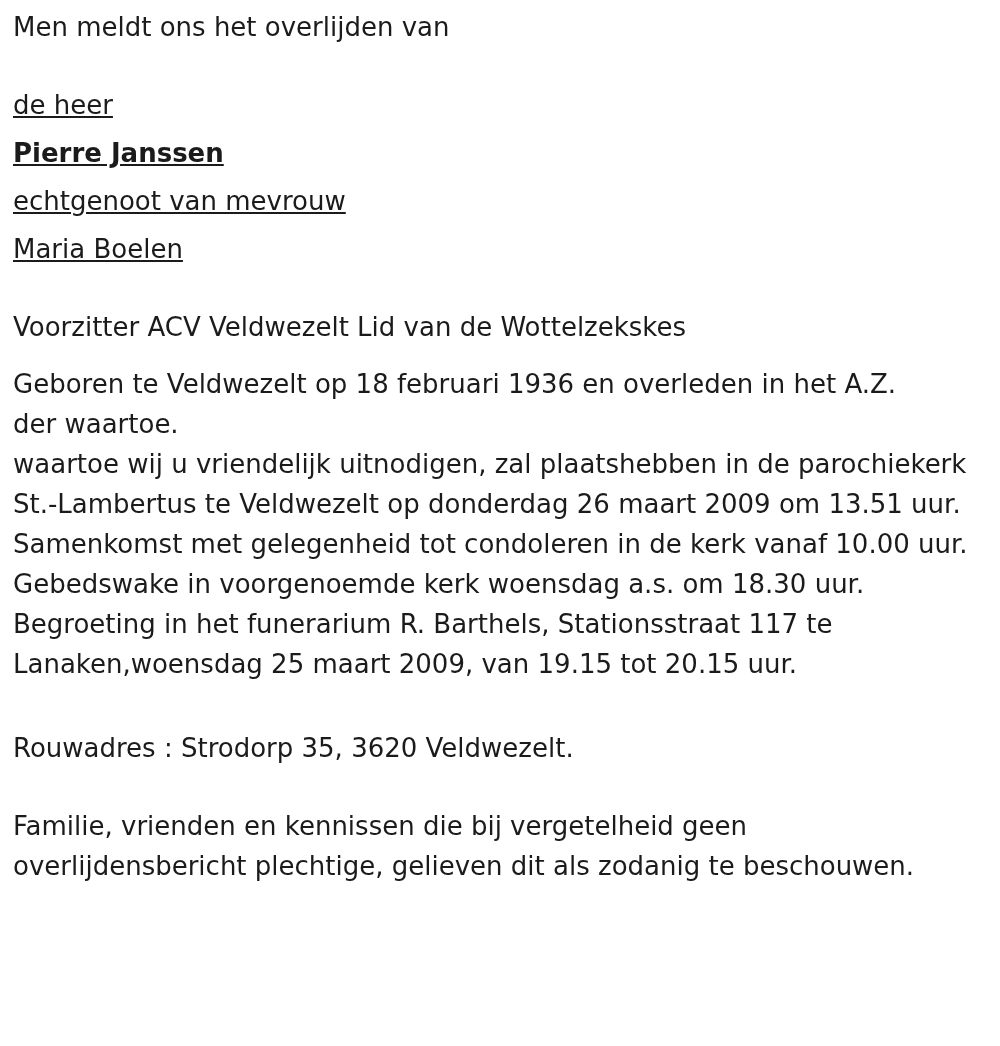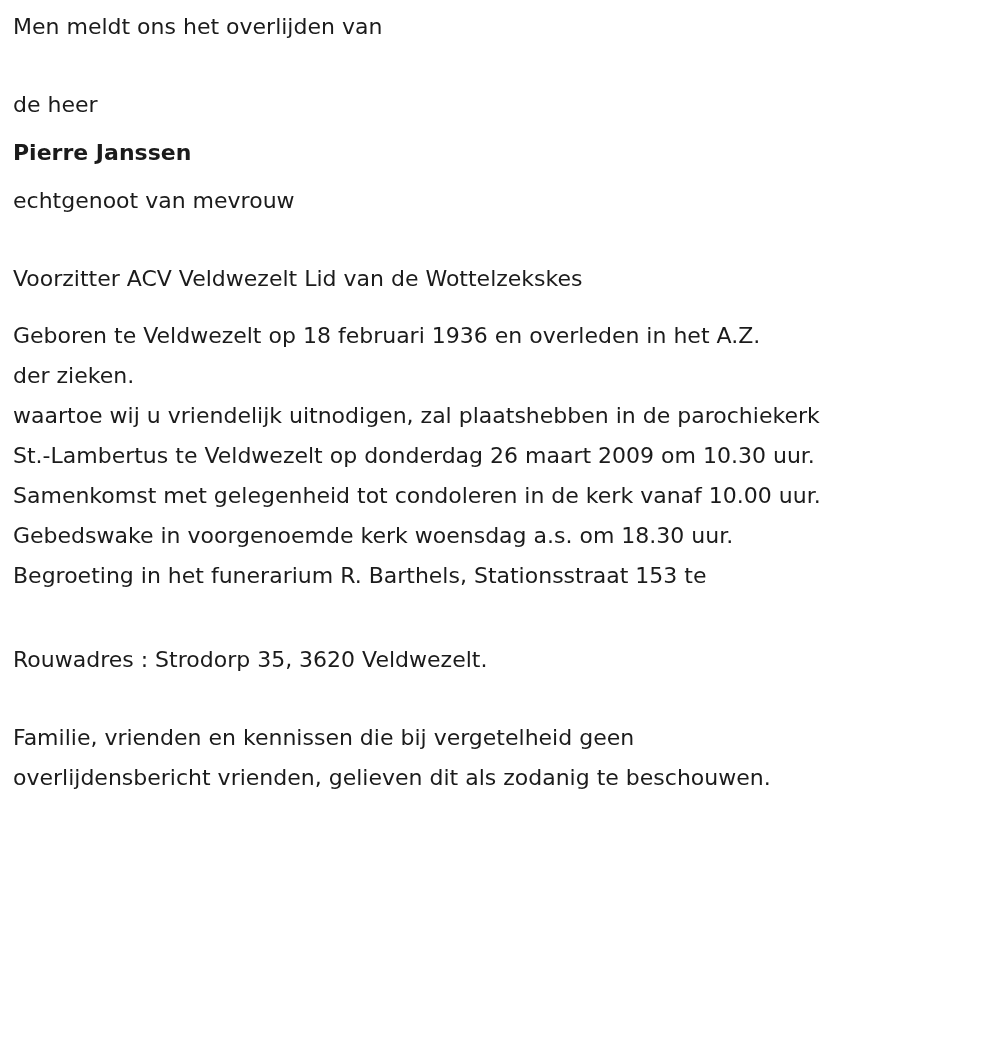--- a/index.html
+++ b/index.html
@@ -7,36 +7,37 @@
     padding: 0;
     background: #ffffff;
   }
   .page {
     width: 1000px;
     height: 1046px;
     box-sizing: border-box;
     background: #ffffff;
     color: #1b1b1b;
     font-family: "DejaVu Sans", sans-serif;
-    font-size: 22px;
+    font-size: 26px;
     line-height: 40px;
     padding: 7px 8px 0 13px;
     overflow: hidden;
   }
   .line {
     white-space: nowrap;
   }
   .para {
     margin: 0;
   }
   .intro {
     margin-bottom: 34px;
   }
   .name-block {
     margin-bottom: 34px;
+    text-decoration: underline;
   }
   .name-block .line {
     line-height: 48px;
   }
   .bold {
     font-weight: bold;
   }
   .titles {
     margin-bottom: 17px;
   }
@@ -59,41 +60,43 @@
 <div class="page">
 
   <p class="para intro">
     <span class="line">Men meldt ons het overlijden van</span>
   </p>
 
   <div class="name-block">
     <div class="line">de heer</div>
     <div class="line bold">Pierre Janssen</div>
     <div class="line">echtgenoot van mevrouw</div>
+    <div class="line">Maria Boelen</div>
   </div>
 
   <p class="para titles">
     <span class="line">Voorzitter ACV Veldwezelt Lid van de Wottelzekskes</span>
   </p>
 
   <div class="para life-dates">
     <div class="line">Geboren te Veldwezelt op 18 februari 1936 en overleden in het A.Z.</div>
-    <div class="line">der zieken.</div>
+    <div class="line">der waartoe.</div>
   </div>
 
   <div class="para service">
     <div class="line">waartoe wij u vriendelijk uitnodigen, zal plaatshebben in de parochiekerk</div>
-    <div class="line">St.-Lambertus te Veldwezelt op donderdag 26 maart 2009 om 10.30 uur.</div>
+    <div class="line">St.-Lambertus te Veldwezelt op donderdag 26 maart 2009 om 13.51 uur.</div>
     <div class="line">Samenkomst met gelegenheid tot condoleren in de kerk vanaf 10.00 uur.</div>
     <div class="line">Gebedswake in voorgenoemde kerk woensdag a.s. om 18.30 uur.</div>
-    <div class="line">Begroeting in het funerarium R. Barthels, Stationsstraat 153 te</div>
+    <div class="line">Begroeting in het funerarium R. Barthels, Stationsstraat 117 te</div>
+    <div class="line">Lanaken,woensdag 25 maart 2009, van 19.15 tot 20.15 uur.</div>
   </div>
 
   <p class="para mourning-address">
     <span class="line">Rouwadres : Strodorp 35, 3620 Veldwezelt.</span>
   </p>
 
   <div class="para closing">
     <div class="line">Familie, vrienden en kennissen die bij vergetelheid geen</div>
-    <div class="line">overlijdensbericht vrienden, gelieven dit als zodanig te beschouwen.</div>
+    <div class="line">overlijdensbericht plechtige, gelieven dit als zodanig te beschouwen.</div>
   </div>
 
 </div>
 
 </body></html>

